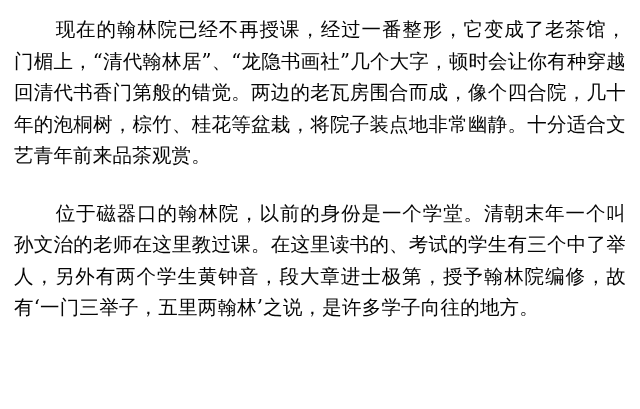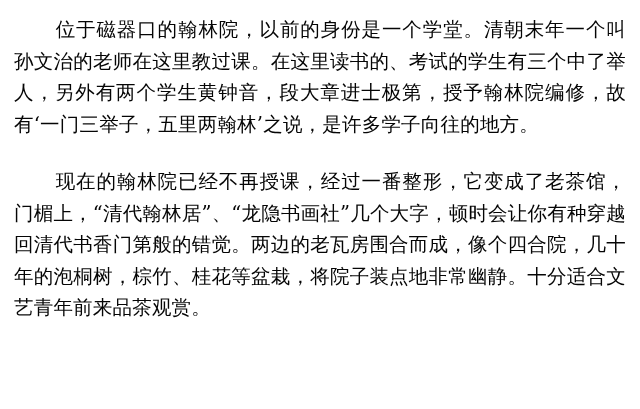--- a/index.html
+++ b/index.html
@@ -34,15 +34,15 @@
   }
   .para .indent {
     display: inline-block;
     width: 2.1em;
   }
 </style>
 </head>
 <body>
 
 <div class="page">
+  <p class="para"><span class="indent"></span><span>现在的翰林院已经不再授课，经过一番整形，它变成了老茶馆，门楣上，“清代翰林居”、“龙隐书画社”几个大字，顿时会让你有种穿越回清代书香门第般的错觉。两边的老瓦房围合而成，像个四合院，几十年的泡桐树，棕竹、桂花等盆栽，将院子装点地非常幽静。十分适合文艺青年前来品茶观赏。</span></p>
   <p class="para"><span class="indent"></span><span>位于磁器口的翰林院，以前的身份是一个学堂。清朝末年一个叫孙文治的老师在这里教过课。在这里读书的、考试的学生有三个中了举人，另外有两个学生黄钟音，段大章进士极第，授予翰林院编修，故有‘一门三举子，五里两翰林’之说，是许多学子向往的地方。</span></p>
-  <p class="para"><span class="indent"></span><span>现在的翰林院已经不再授课，经过一番整形，它变成了老茶馆，门楣上，“清代翰林居”、“龙隐书画社”几个大字，顿时会让你有种穿越回清代书香门第般的错觉。两边的老瓦房围合而成，像个四合院，几十年的泡桐树，棕竹、桂花等盆栽，将院子装点地非常幽静。十分适合文艺青年前来品茶观赏。</span></p>
 </div>
 
 </body></html>

